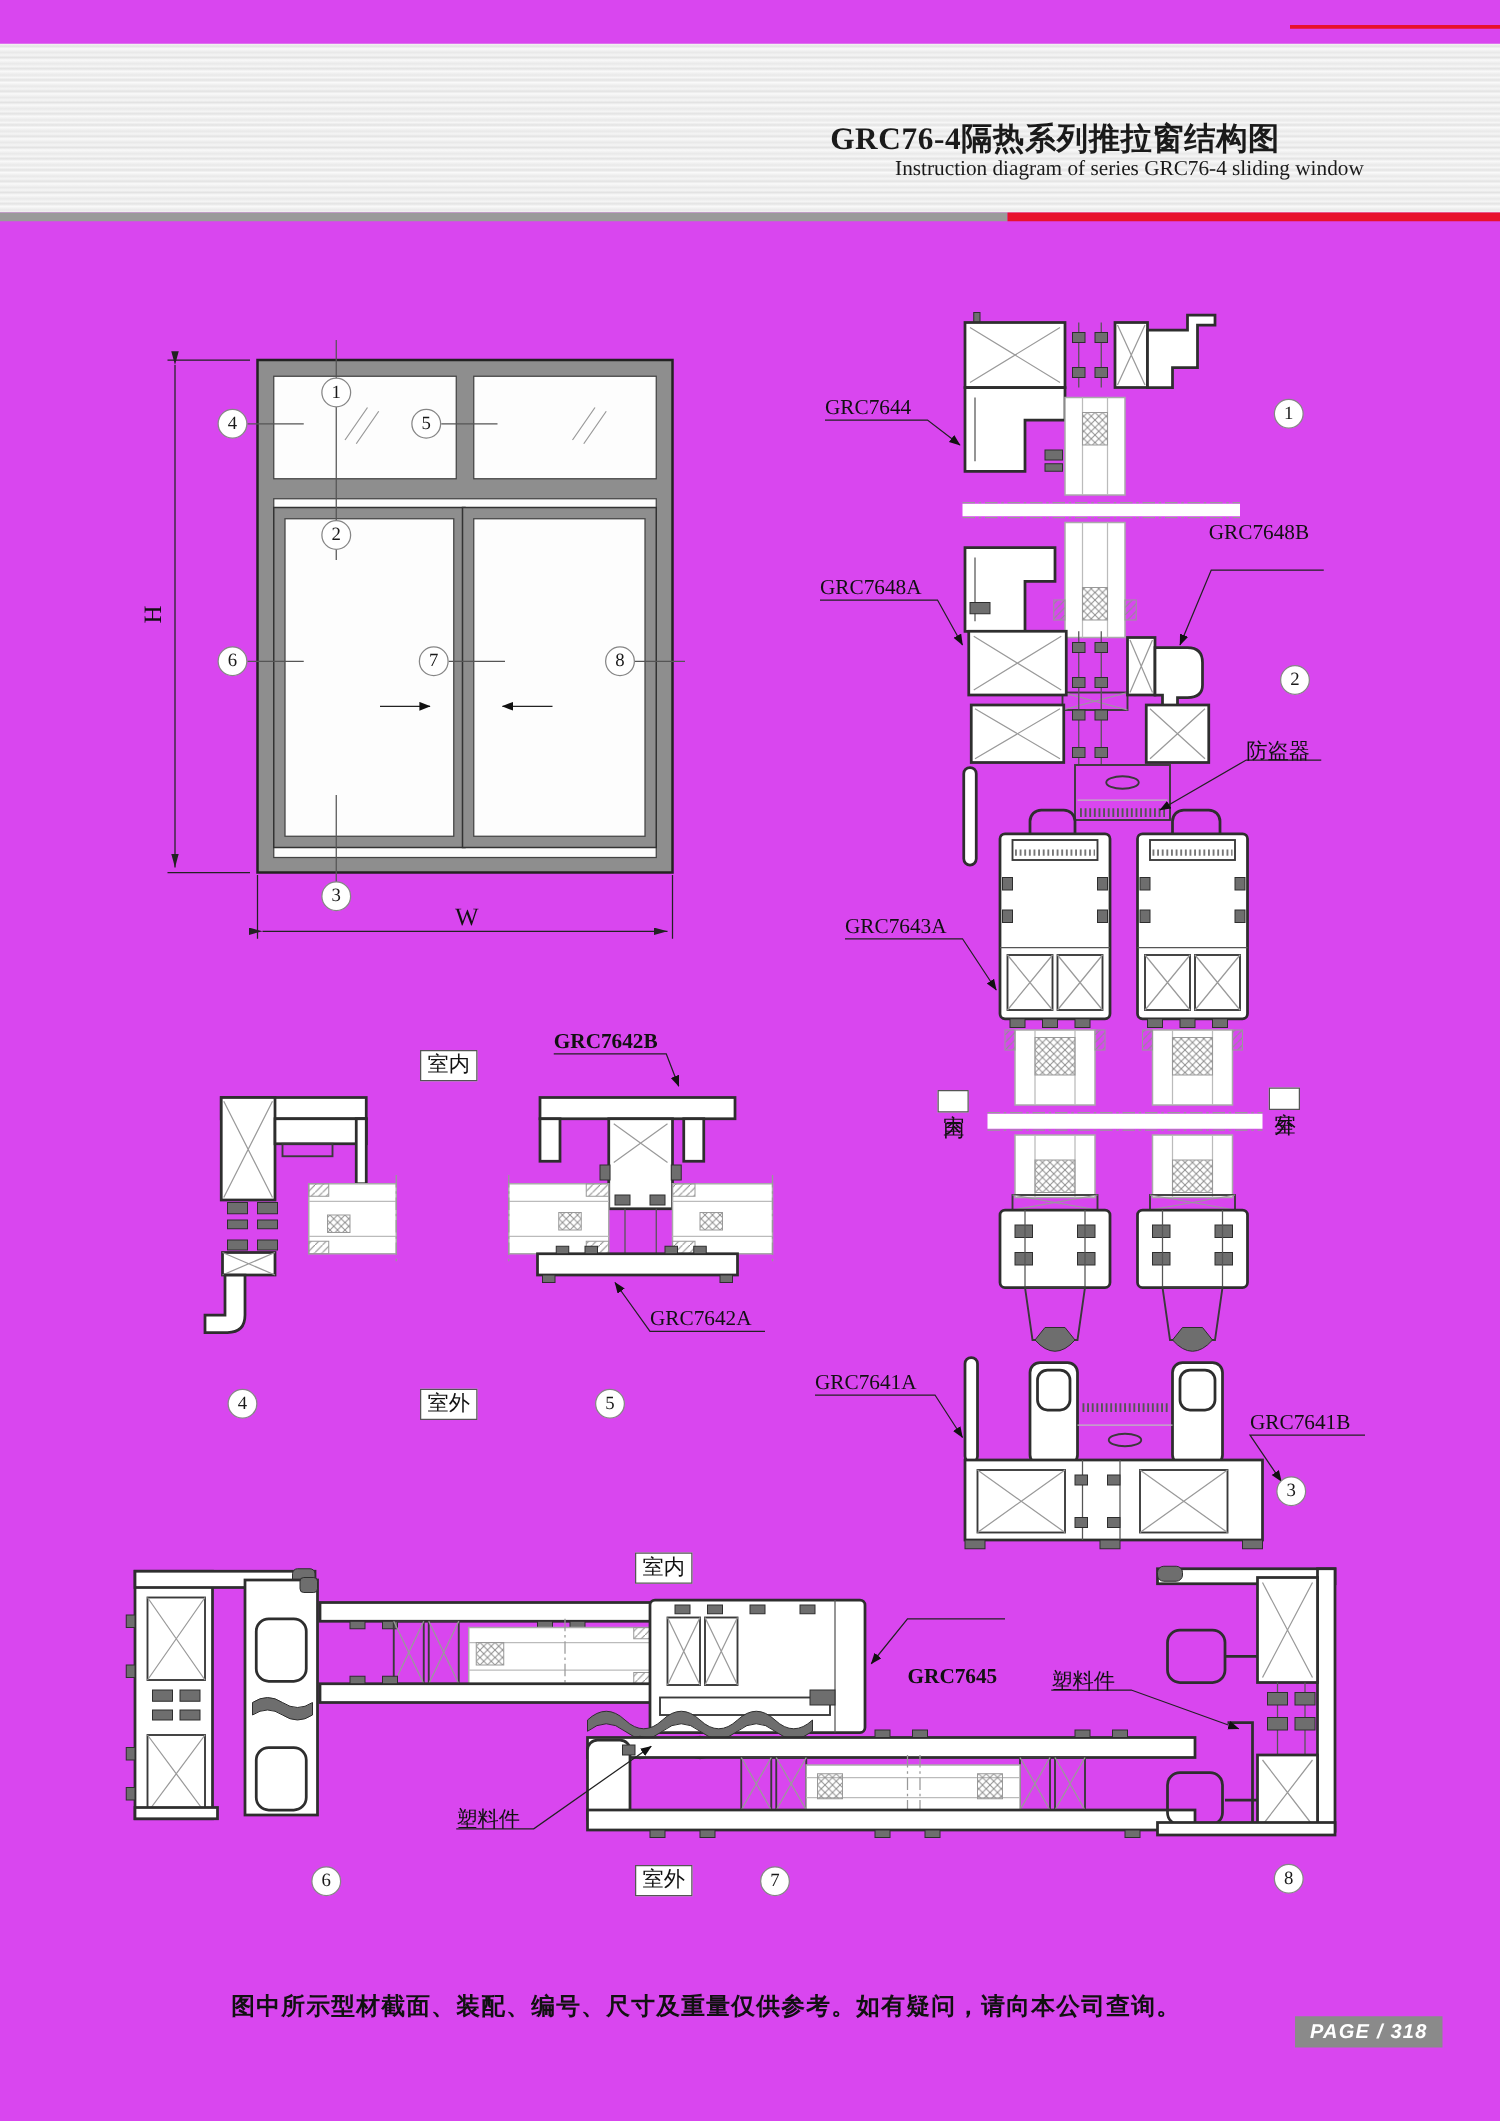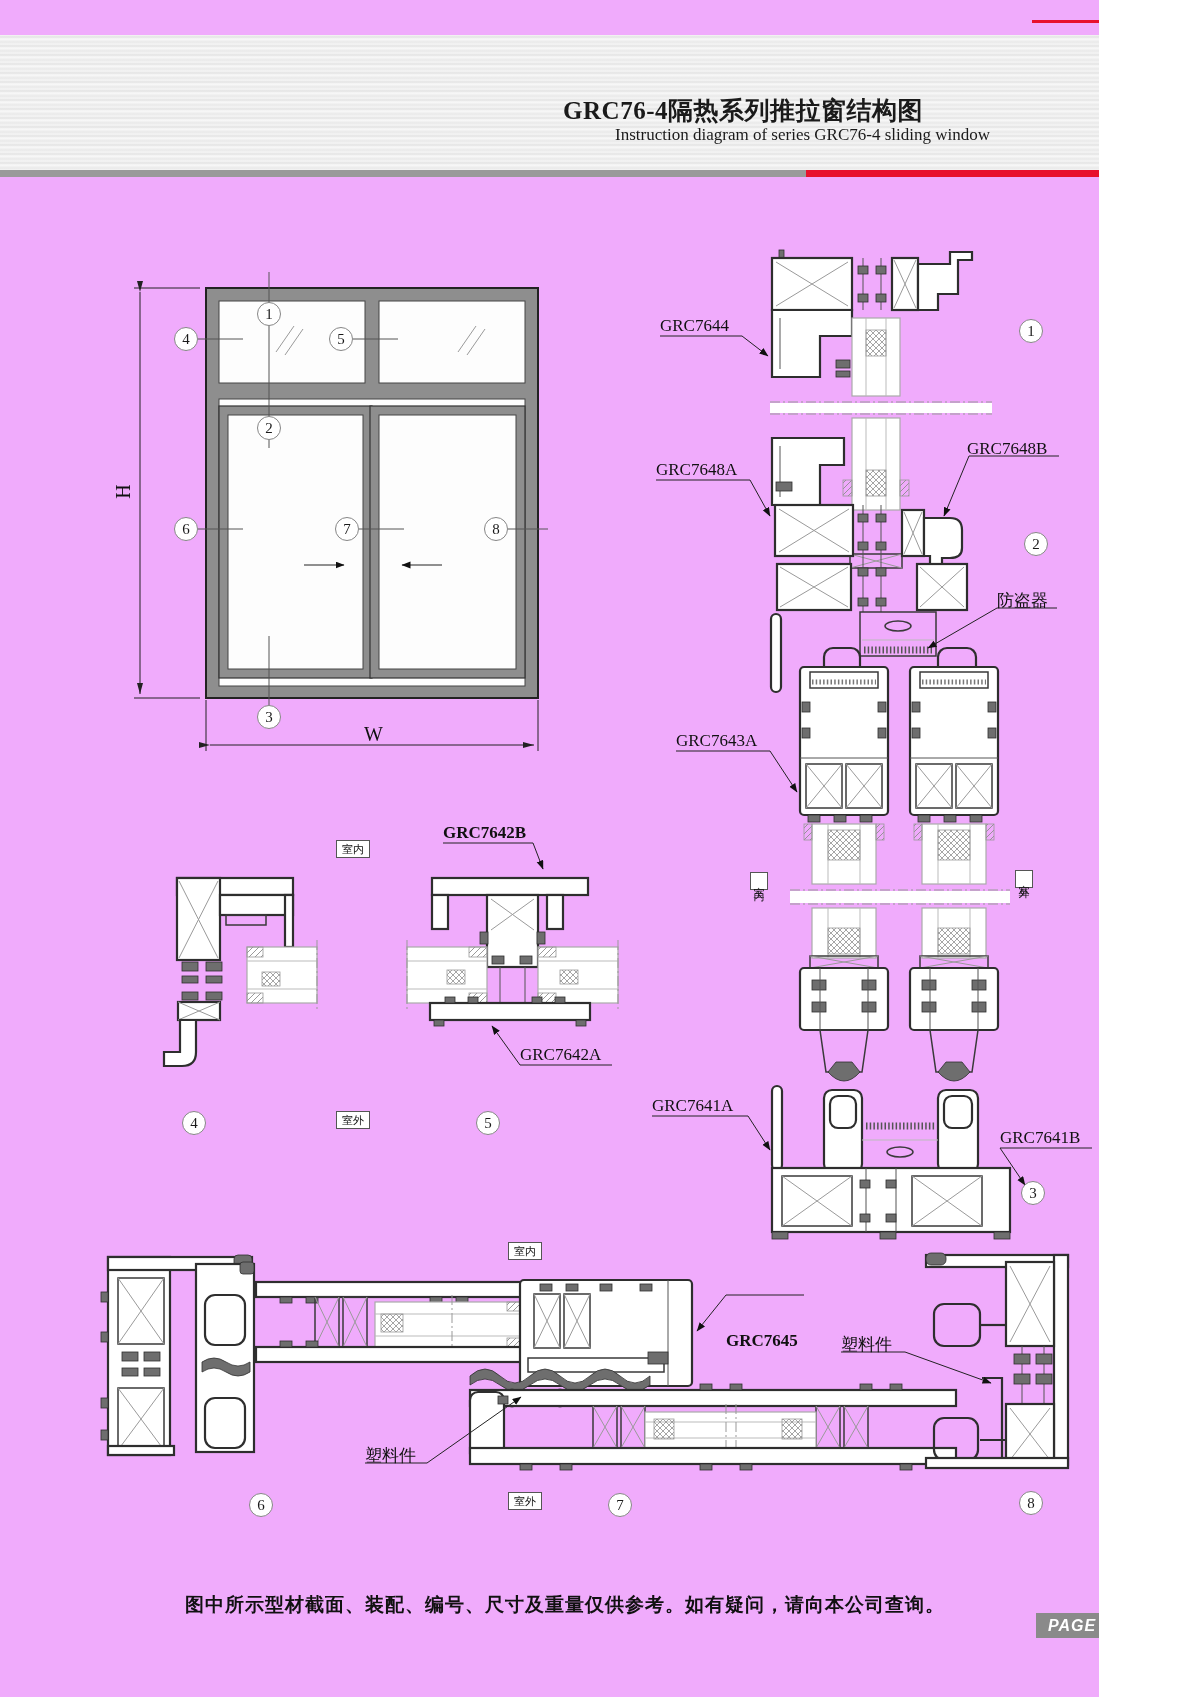--- a/index.html
+++ b/index.html
@@ -1,29 +1,29 @@
 <!DOCTYPE html>
 <html><head>
 <meta charset="utf-8">
 <style>
   html,body{margin:0;padding:0;background:#fff;}
-  .page{position:relative;width:1099px;height:1697px;background:#f0abfc;overflow:hidden;
+  .page{position:relative;width:1200px;height:1697px;background:#d946ef;overflow:hidden;
         font-family:"Liberation Serif","DejaVu Serif",serif;}
   
   .hdr-band{position:absolute;left:0;top:35px;width:1200px;height:135px;
     background:repeating-linear-gradient(180deg,#f6f6f6 0px,#e3e3e3 2px,#f9f9f9 4px,#e9e9e9 7px,#f4f4f4 9px);}
   .hdr-redline{position:absolute;left:1032px;top:20px;width:168px;height:3px;background:#e8112d;}
   .hdr-title{position:absolute;right:176px;top:94px;font-size:25px;font-weight:bold;color:#1a1a1a;
     white-space:nowrap;letter-spacing:0.5px;}
   .hdr-sub{position:absolute;right:109px;top:125px;font-size:17px;color:#1a1a1a;white-space:nowrap;}
   .hdr-bar-gray{position:absolute;left:0;top:170px;width:806px;height:7px;background:#9a9a9a;}
   .hdr-bar-red{position:absolute;left:806px;top:170px;width:394px;height:7px;background:#e8112d;}
   
   .lbl{position:absolute;font-size:17px;color:#111;white-space:nowrap;}
-  .box-lbl{position:absolute;border:1px solid #555;background:#fff;color:#111;font-size:11px;
+  .box-lbl{position:absolute;border:1px solid #555;background:#fff;color:#111;font-size:17px;
     padding:2px 5px;white-space:nowrap;line-height:1.1;}
   .vbox-lbl{writing-mode:vertical-rl;text-orientation:upright;padding:5px 2px;letter-spacing:3px;}
   .co{position:absolute;width:24px;height:24px;border:1.4px solid #868686;border-radius:50%;
     background:#fff;color:#1a1a1a;font-size:15px;display:flex;align-items:center;justify-content:center;
     box-sizing:border-box;}
   .dim-lbl{position:absolute;font-size:20px;color:#111;}
   
   .ft-cn{position:absolute;left:185px;top:1592px;font-size:19px;font-weight:bold;color:#111;
     font-family:"Liberation Sans","DejaVu Sans",sans-serif;letter-spacing:1px;white-space:nowrap;text-align:right;}
   .ft-en{position:absolute;left:187px;top:1616px;font-size:19px;color:#111;white-space:nowrap;}
@@ -478,21 +478,21 @@
   <div class="co" style="left:257px;top:416px;">2</div>
   <div class="co" style="left:257px;top:705px;">3</div>
   <div class="co" style="left:174px;top:327px;">4</div>
   <div class="co" style="left:329px;top:327px;">5</div>
   <div class="co" style="left:174px;top:517px;">6</div>
   <div class="co" style="left:335px;top:517px;">7</div>
   <div class="co" style="left:484px;top:517px;">8</div>
 
   <div class="lbl" style="left:660px;top:316px;">GRC7644</div>
   <div class="lbl" style="left:656px;top:460px;">GRC7648A</div>
-  <div class="lbl" style="left:967px;top:439px;">GRC7648B</div>
+  <div class="lbl" style="left:967px;top:416px;">GRC7648B</div>
   <div class="lbl" style="left:997px;top:589px;">防盗器</div>
   <div class="lbl" style="left:676px;top:731px;">GRC7643A</div>
   <div class="lbl" style="left:652px;top:1096px;">GRC7641A</div>
   <div class="lbl" style="left:1000px;top:1128px;">GRC7641B</div>
   <div class="box-lbl vbox-lbl" style="left:750px;top:872px;">室内</div>
   <div class="box-lbl vbox-lbl" style="left:1015px;top:870px;">室外</div>
   <div class="co" style="left:1019px;top:319px;">1</div>
   <div class="co" style="left:1024px;top:532px;">2</div>
   <div class="co" style="left:1021px;top:1181px;">3</div>
 

